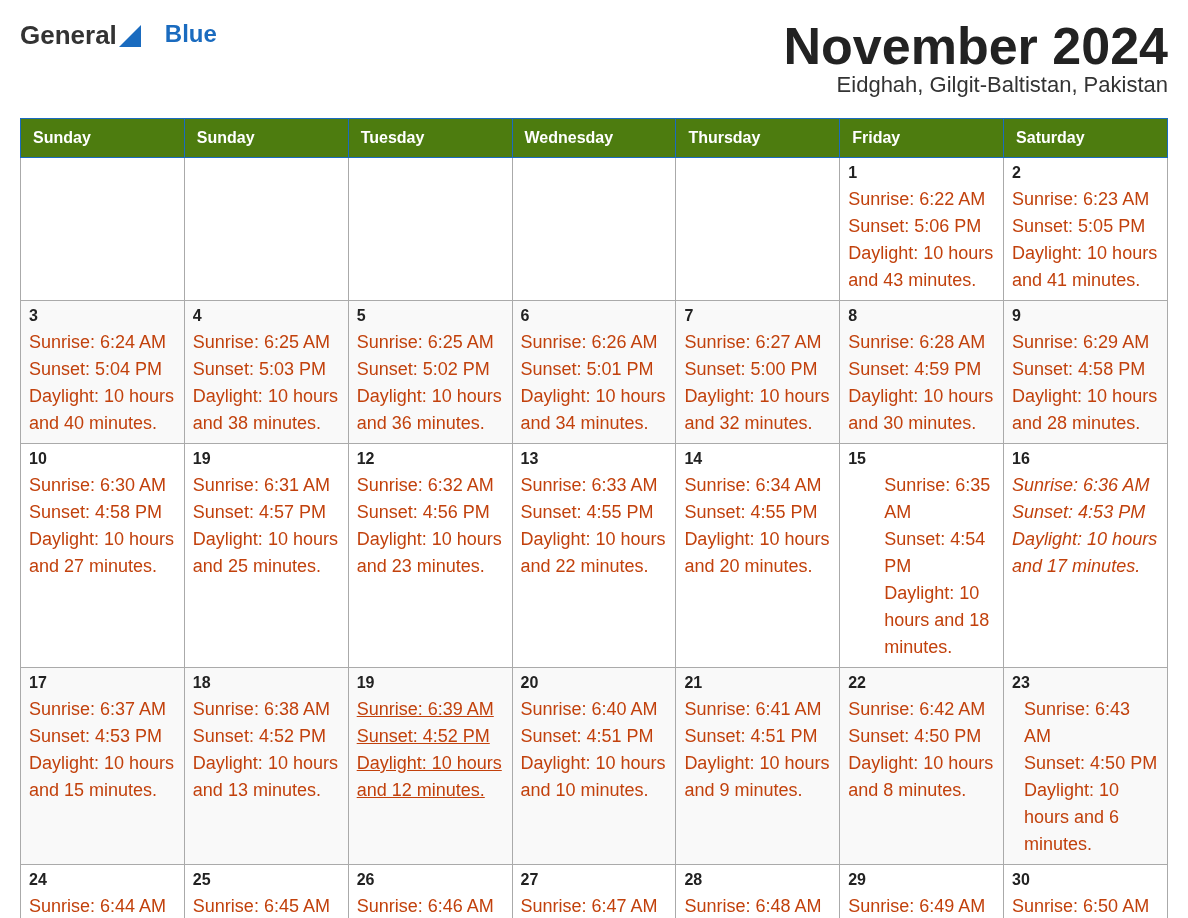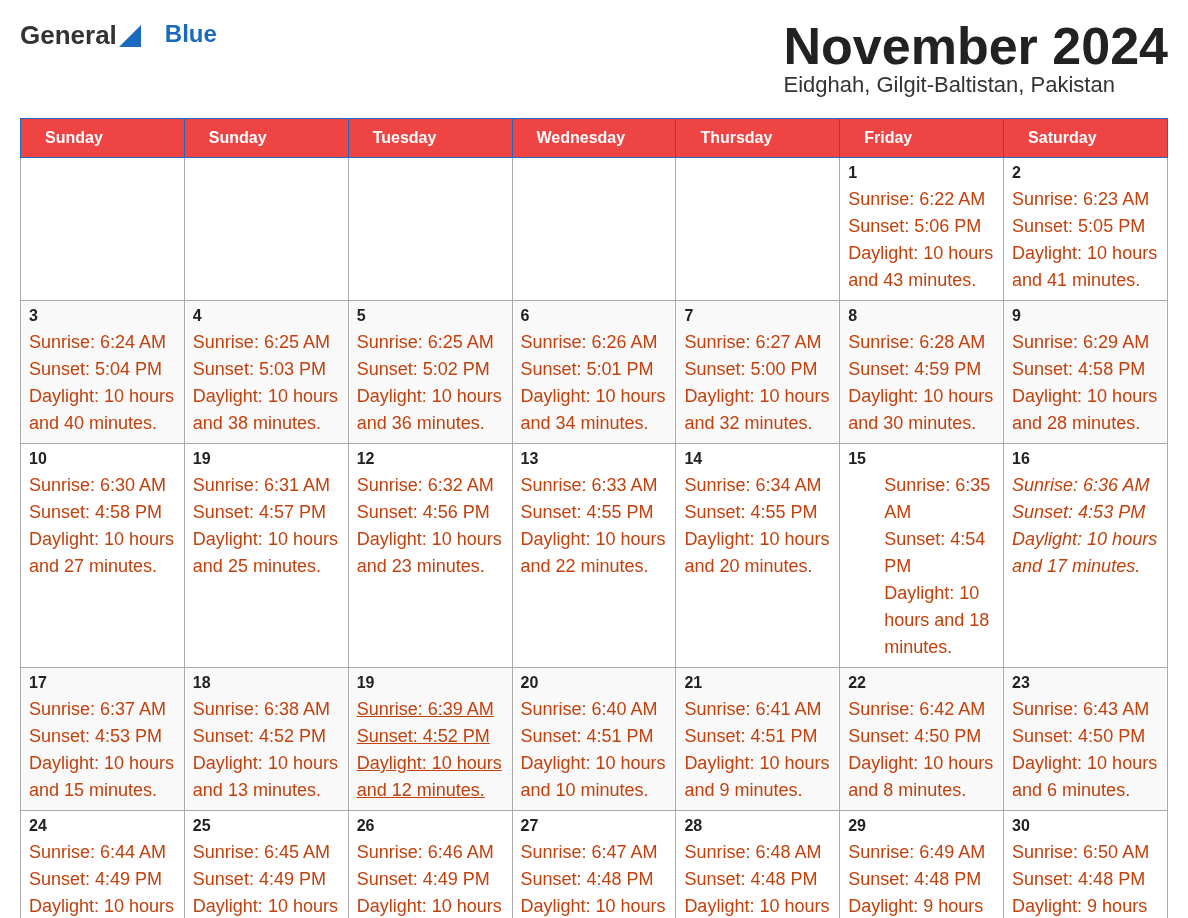--- a/index.html
+++ b/index.html
@@ -15,43 +15,43 @@
       justify-content: space-between;
       align-items: flex-start;
       margin-bottom: 20px;
     }
     .logo {
       display: flex;
       align-items: center;
       gap: 20px;
     }
     .title-block {
-      text-align: left;
+      text-align: right;
     }
     .month-title {
       font-size: 52px;
       font-weight: bold;
       color: #222;
       line-height: 1;
     }
     .location-title {
       font-size: 22px;
       color: #333;
     }
     .calendar {
       width: 100%;
       border-collapse: collapse;
       border: 1px solid #999;
     }
     .calendar th {
-      background-color: #ef4444;
+      background-color: #4d7c0f;
       color: #fff;
       font-size: 16px;
       font-weight: bold;
-      padding: 10px 24px;
+      padding: 10px 12px;
       text-align: left;
       border: 1px solid #1a6bbf;
     }
     .calendar td {
       vertical-align: top;
       border: 1px solid #aaa;
       padding: 6px 8px;
       width: 14.28%;
       min-height: 100px;
       font-size: 13px;
@@ -250,21 +250,21 @@
 Daylight: 10 hours and 9 minutes.</div>
         </td>
         <td>
           <span class="day-number">22</span>
           <div class="day-info" style="white-space: pre-line;">Sunrise: 6:42 AM
 Sunset: 4:50 PM
 Daylight: 10 hours and 8 minutes.</div>
         </td>
         <td>
           <span class="day-number">23</span>
-          <div class="day-info" style="white-space: pre-line;">Sunrise: 6:43 AM
+          <div class="day-info" style="white-space: pre-line; margin-left: 12px;">Sunrise: 6:43 AM
 Sunset: 4:50 PM
 Daylight: 10 hours and 6 minutes.</div>
         </td>
       </tr>
       <tr>
         <td>
           <span class="day-number">24</span>
           <div class="day-info" style="white-space: pre-line;">Sunrise: 6:44 AM
 Sunset: 4:49 PM
 Daylight: 10 hours and 5 minutes.</div>

